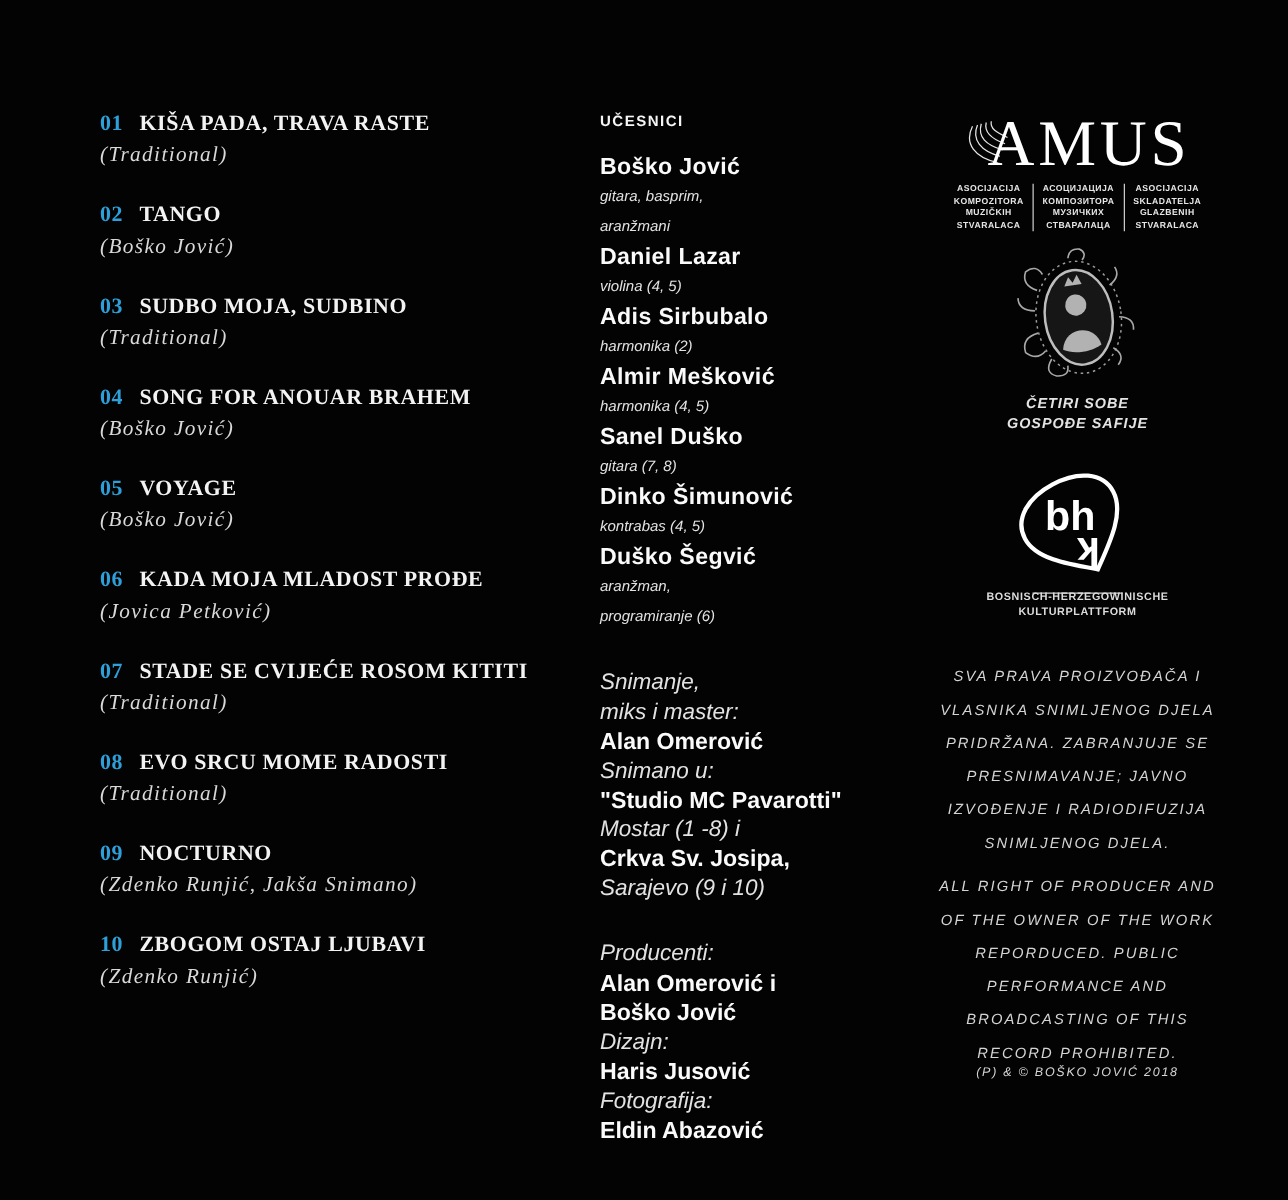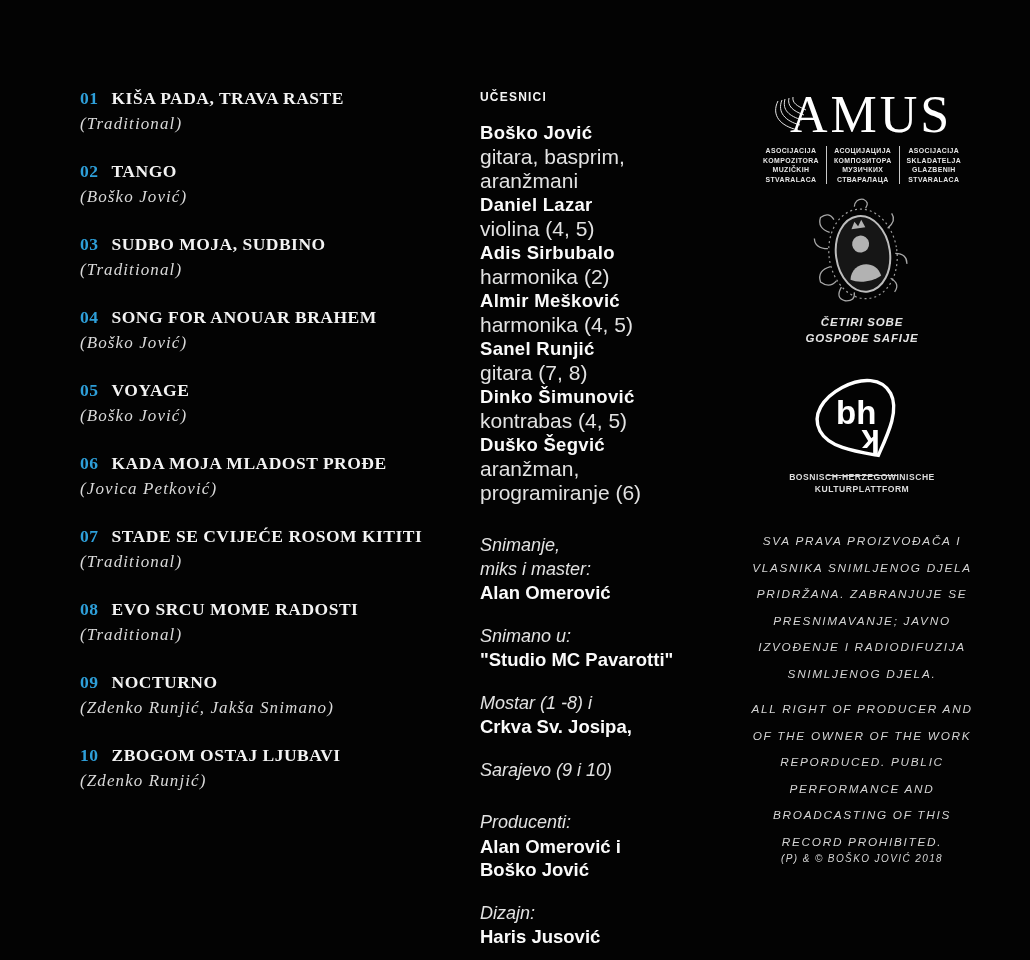--- a/index.html
+++ b/index.html
@@ -12,24 +12,24 @@
   .track{margin-bottom:27px;font-family:Liberation Serif, serif;}
   .track-line{font-size:17.5px;font-weight:700;letter-spacing:.5px;color:#f3f3f3;white-space:nowrap;}
   .track-num{color:#2e9fd9;margin-right:13px;}
   .track-credit{margin-top:5px;font-size:17px;font-style:italic;color:#d9d9d9;
                 letter-spacing:1.1px;white-space:nowrap;}
 
   
   .participants{position:absolute;left:480px;top:90px;width:270px;color:#f5f5f5;}
   .p-heading{font-size:12px;font-weight:700;letter-spacing:1.2px;margin-bottom:17px;}
   .p-name{font-size:18.5px;font-weight:700;line-height:24px;color:#fafafa;letter-spacing:.3px;}
-  .p-role{font-size:21px;line-height:24px;color:#e2e2e2;white-space:pre-line;}
+  .p-role{font-size:12px;font-style:italic;line-height:24px;color:#e2e2e2;white-space:pre-line;}
   .p-block{margin-top:29px;}
   .p-line-bold{font-size:18.5px;font-weight:700;line-height:23.5px;color:#fafafa;white-space:pre-line;}
-  .p-line-italic{font-size:18px;font-style:italic;line-height:23.5px;color:#e2e2e2;white-space:pre-line;margin-top:20px;}
+  .p-line-italic{font-size:18px;font-style:italic;line-height:23.5px;color:#e2e2e2;white-space:pre-line;}
 
   
   .rightcol{position:absolute;left:742px;top:0;width:240px;height:864px;}
   .rc{position:absolute;width:100%;text-align:center;}
   .amus-word{top:84px;}
   .amus-sub{top:144px;display:flex;justify-content:center;align-items:flex-start;}
   .amus-col{font-size:6.9px;font-weight:700;line-height:9.5px;letter-spacing:.4px;color:#e6e6e6;
             white-space:pre-line;text-align:center;padding:0 7px;}
   .amus-col + .amus-col{border-left:1px solid #c9c9c9;}
   .stamp{top:198px;}
@@ -108,21 +108,21 @@
     </div>
     <div>
       <div class="p-name">Adis Sirbubalo</div>
       <div class="p-role">harmonika (2)</div>
     </div>
     <div>
       <div class="p-name">Almir Mešković</div>
       <div class="p-role">harmonika (4, 5)</div>
     </div>
     <div>
-      <div class="p-name">Sanel Runjić</div>
+      <div class="p-name">Sanel Duško</div>
       <div class="p-role">gitara (7, 8)</div>
     </div>
     <div>
       <div class="p-name">Dinko Šimunović</div>
       <div class="p-role">kontrabas (4, 5)</div>
     </div>
     <div>
       <div class="p-name">Duško Šegvić</div>
       <div class="p-role">aranžman,
 programiranje (6)</div>

